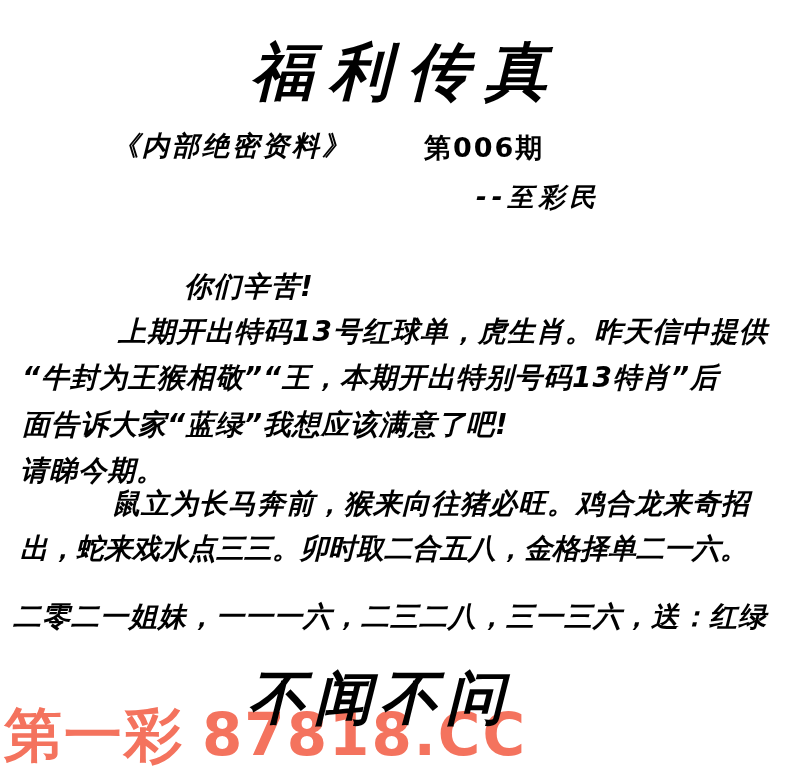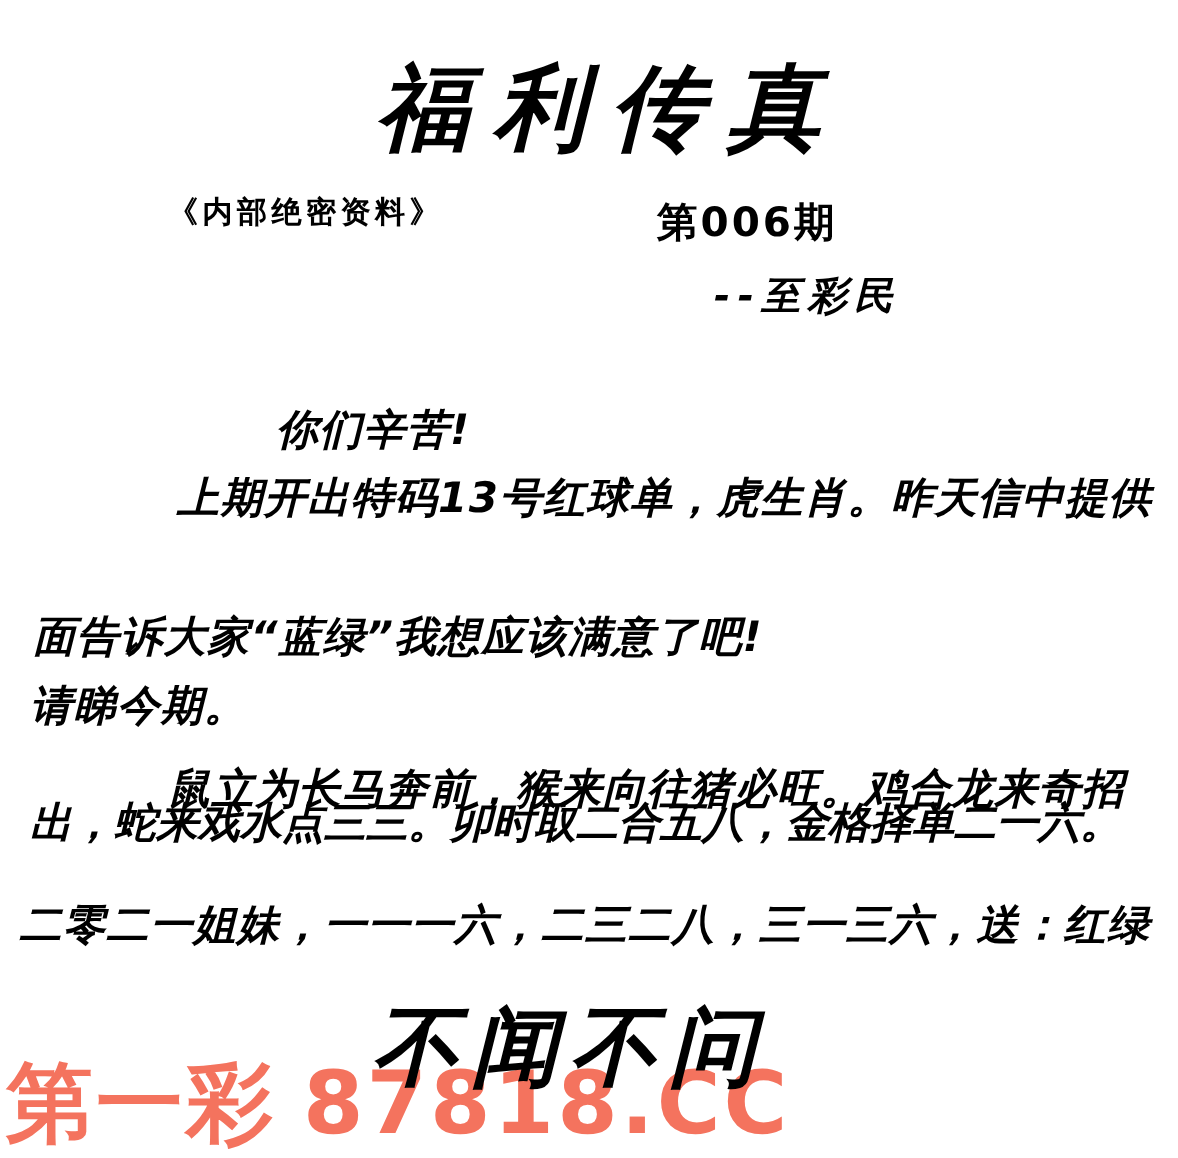--- a/index.html
+++ b/index.html
@@ -25,34 +25,34 @@
     text-align: center;
     font-size: 62px;
     letter-spacing: 16px;
     white-space: nowrap;
     padding-left: 29px;
   }
   .meta-source {
     position: absolute;
     left: 112px;
     top: 128px;
-    font-size: 20px;
+    font-size: 27px;
     letter-spacing: 3px;
     font-weight: bold;
+    font-style: italic;
     white-space: nowrap;
   }
   .meta-issue {
     position: absolute;
     left: 424px;
     top: 130px;
     font-size: 27px;
     letter-spacing: 2px;
     font-weight: bold;
     white-space: nowrap;
-    margin-left: 14px;
   }
   .dedication {
     position: absolute;
     left: 476px;
     top: 180px;
     font-size: 26px;
     letter-spacing: 5px;
     font-weight: bold;
     font-style: italic;
     white-space: nowrap;
@@ -73,21 +73,21 @@
     letter-spacing: 1px;
     font-weight: bold;
     font-style: italic;
     white-space: nowrap;
   }
   .bl-0 { left: 184px; top: 268px; }
   .bl-1 { left: 118px; top: 313px; }
   .bl-2 { left: 22px;  top: 359px; }
   .bl-3 { left: 22px;  top: 406px; }
   .bl-4 { left: 20px;  top: 452px; }
-  .bl-5 { left: 112px; top: 507px; }
+  .bl-5 { left: 112px; top: 485px; }
   .bl-6 { left: 20px;  top: 530px; letter-spacing: 0px; }
   .bl-7 { left: 13px;  top: 598px; letter-spacing: 1px; font-style: italic; }
   .footer-slogan {
     position: absolute;
     left: 248px;
     top: 660px;
     font-size: 58px;
     letter-spacing: 8px;
     white-space: nowrap;
     z-index: 2;
@@ -116,20 +116,21 @@
 
   <div class="meta-issue">第006期</div>
 
   <div class="dedication">--至彩民</div>
 
 
   <div class="body-line bl-0">你们辛苦!</div>
 
   <div class="body-line bl-1">上期开出特码13号红球单，虎生肖。昨天信中提供</div>
 
+  <div class="body-line bl-2">“牛封为王猴相敬”“王，本期开出特别号码13特肖”后</div>
 
   <div class="body-line bl-3">面告诉大家“蓝绿”我想应该满意了吧!</div>
 
   <div class="body-line bl-4">请睇今期。</div>
 
   <div class="body-line bl-5">鼠立为长马奔前，猴来向往猪必旺。鸡合龙来奇招</div>
 
   <div class="body-line bl-6">出，蛇来戏水点三三。卯时取二合五八，金格择单二一六。</div>
 
   <div class="body-line bl-7">二零二一姐妹，一一一六，二三二八，三一三六，送：红绿</div>

